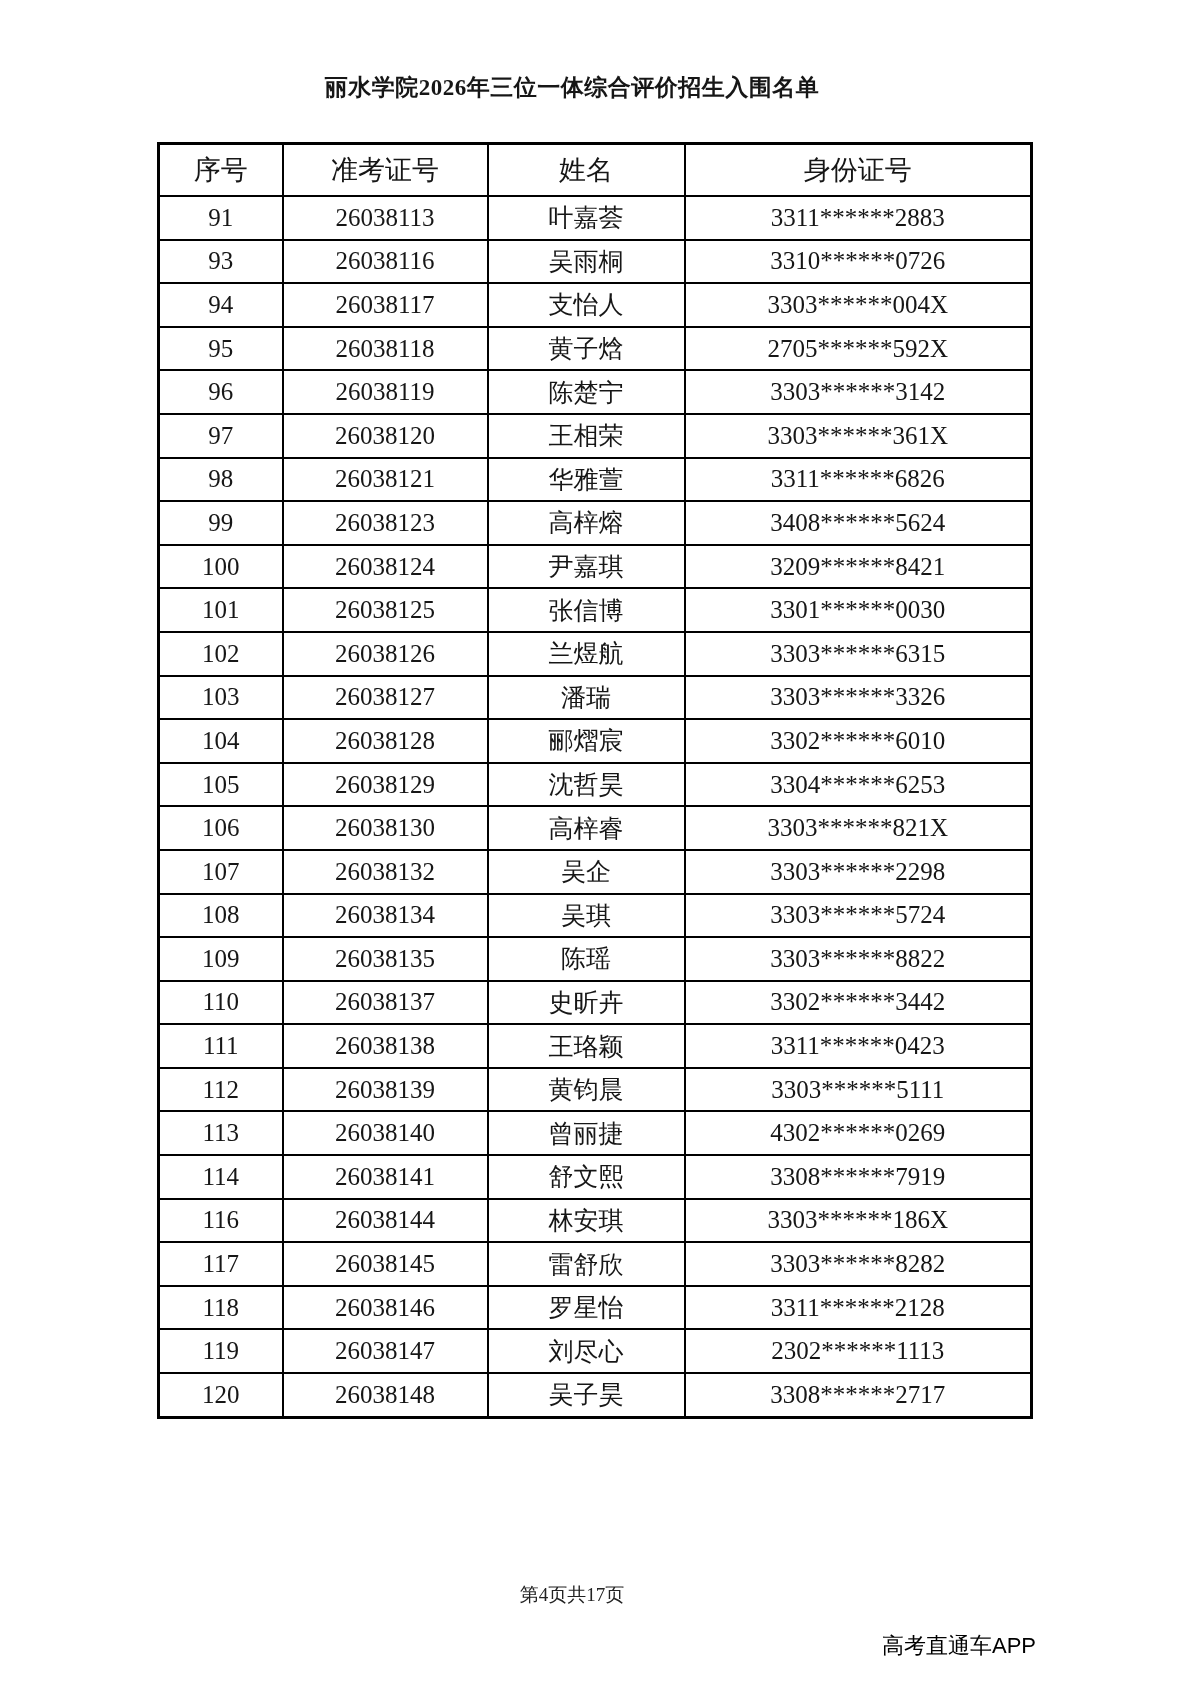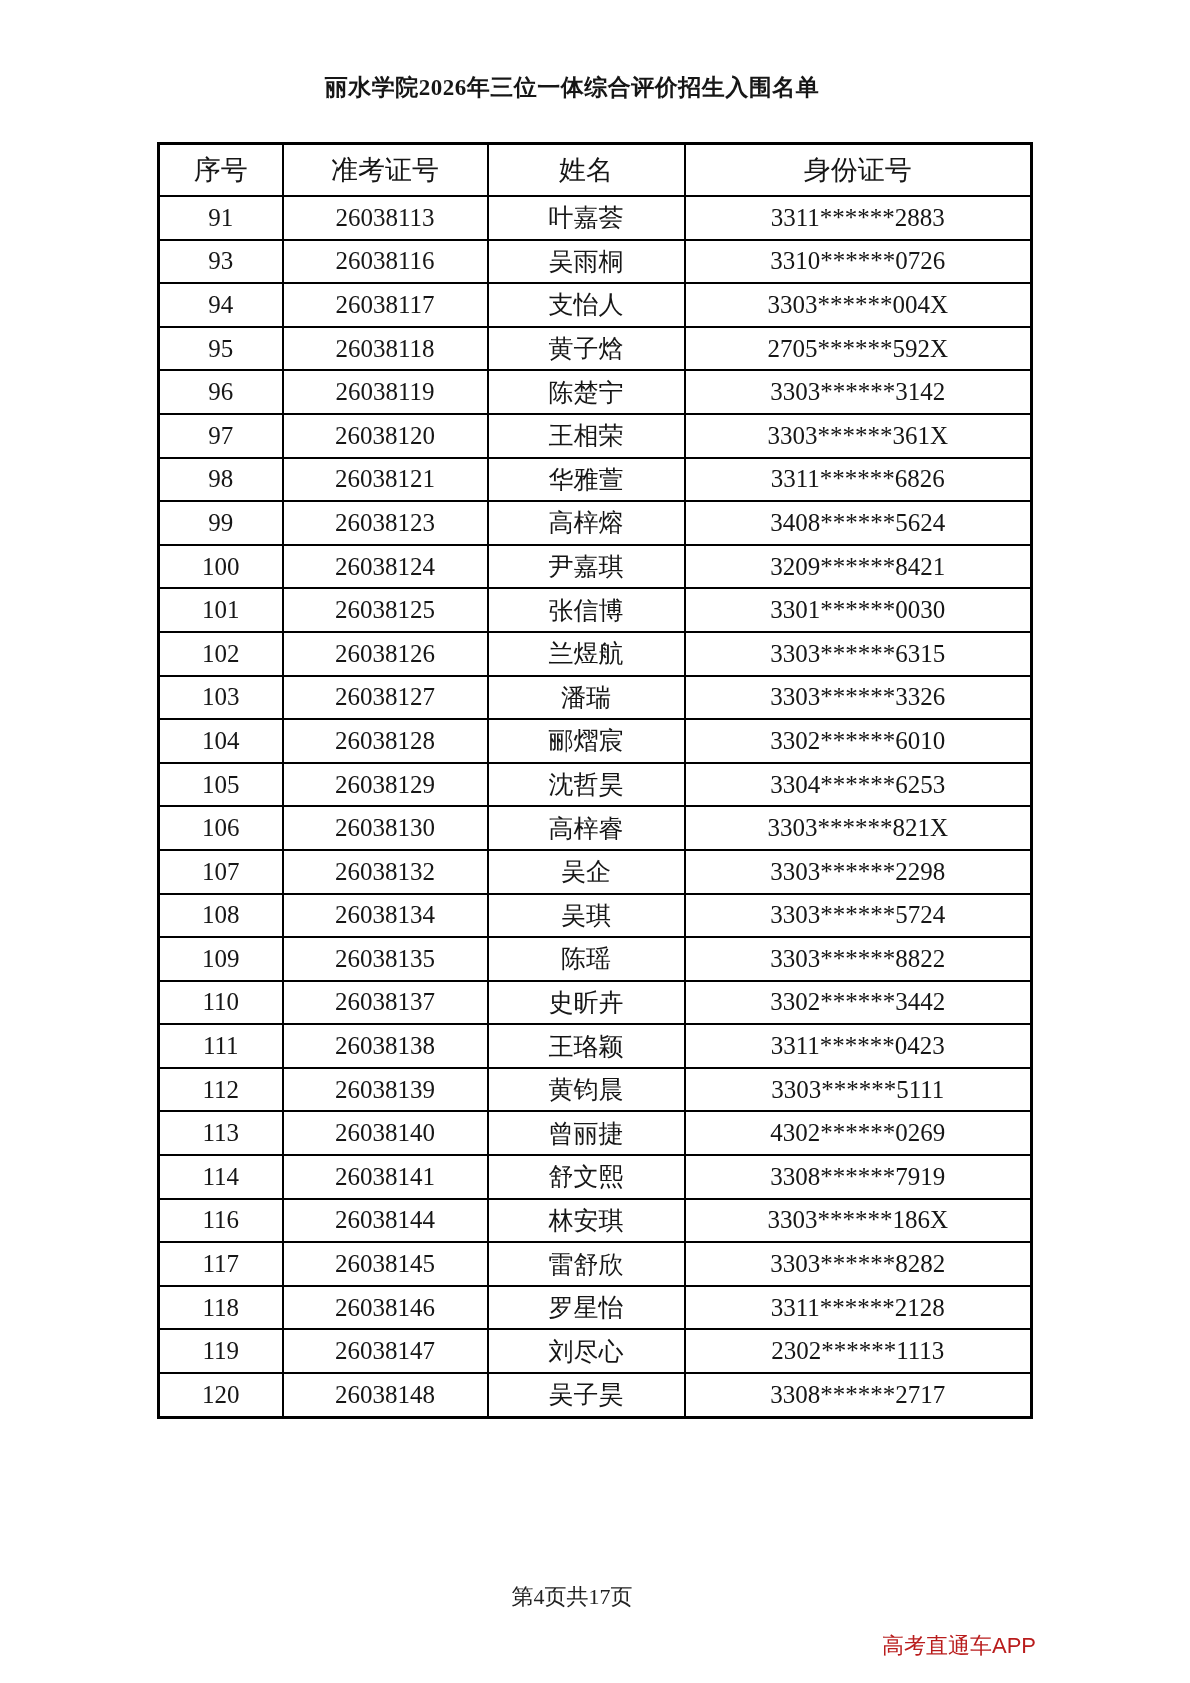--- a/index.html
+++ b/index.html
@@ -56,29 +56,29 @@
     height: 41.6px;
     font-size: 25px;
     font-weight: 400;
   }
   .page-footer {
     position: absolute;
     top: 1582px;
     left: 0;
     width: 100%;
     text-align: center;
-    font-size: 22px;
+    font-size: 19px;
     color: #222222;
   }
   .watermark {
     position: absolute;
     top: 1631px;
     right: 108px;
     font-size: 22px;
-    color: #b91c1c;
+    color: #000000;
     font-family: "Liberation Sans", "DejaVu Sans", sans-serif;
   }
 </style>
 </head>
 <body>
 
 <div class="page">
 
   <div class="doc-title">丽水学院2026年三位一体综合评价招生入围名单</div>
 

